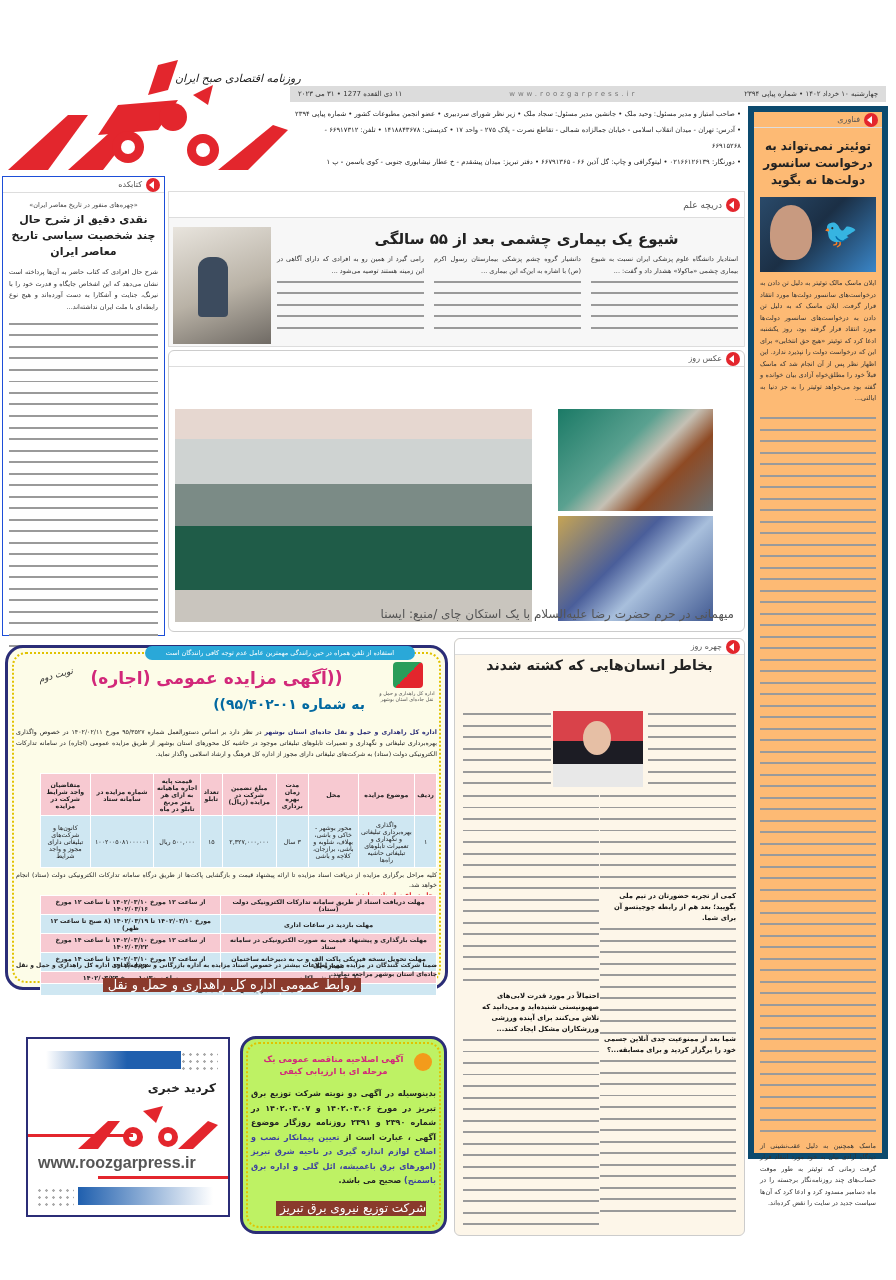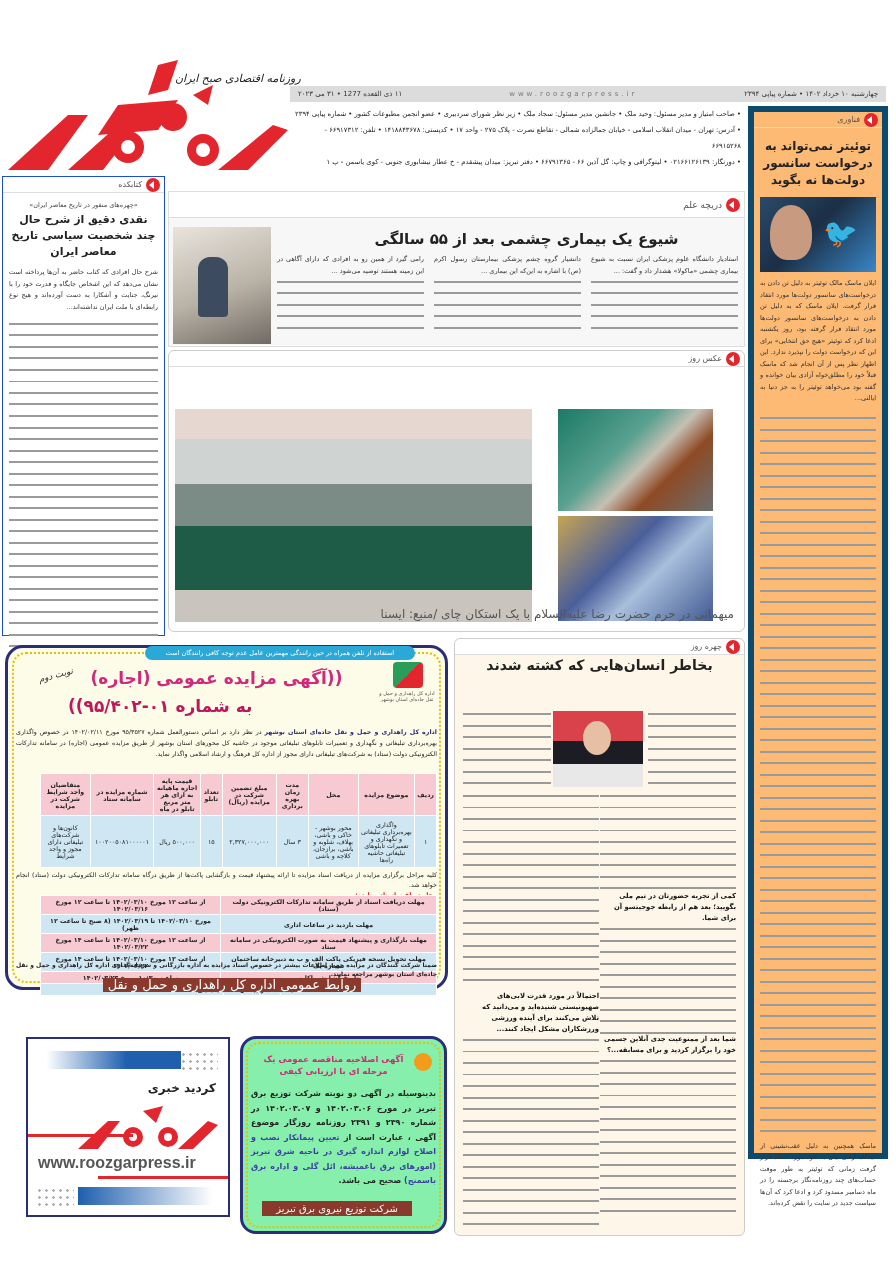--- a/index.html
+++ b/index.html
@@ -52,45 +52,45 @@
 #cr .c-left{position:absolute;left:8px;top:70px;width:88px}
 #cr .c-right{position:absolute;right:8px;top:70px;width:88px}
 #cr .c-bl{position:absolute;left:8px;top:152px;width:136px}
 #cr .c-br{position:absolute;right:8px;top:152px;width:136px}
 .boldq{font-size:6.8px;line-height:11px;font-weight:bold;color:#111}
 
 #ad1{left:5px;top:645px;width:443px;height:345px;border:3px solid #2b2d77;border-radius:18px;background:#fdfce8}
 #ad1 .inner{position:absolute;left:4px;top:4px;right:4px;bottom:4px;border:2px dotted #e1c200;border-radius:14px}
 #ad1 .banner{position:absolute;right:30px;top:-2px;width:270px;height:14px;background:#2aa8d8;color:#fff;font-size:6.5px;text-align:center;line-height:14px;border-radius:7px}
 #ad1 .t1{position:absolute;left:60px;right:80px;top:20px;text-align:center;font-size:17px;font-weight:bold;color:#d2287a}
-#ad1 .t2{position:absolute;left:60px;right:80px;top:48px;text-align:left;font-size:17px;font-weight:bold;color:#be185d}
+#ad1 .t2{position:absolute;left:60px;right:80px;top:48px;text-align:right;font-size:14px;font-weight:bold;color:#0369a1}
 #ad1 .stamp{position:absolute;left:30px;top:22px;font-size:9px;color:#333;font-style:italic;transform:rotate(-15deg)}
 #ad1 .org-logo{position:absolute;right:22px;top:14px;width:30px;height:26px;background:linear-gradient(135deg,#2a9d5a 50%,#e3262d 50%);border-radius:4px}
 #ad1 .org{position:absolute;right:8px;top:42px;width:60px;font-size:5px;color:#555;text-align:center}
 #ad1 .intro{position:absolute;left:8px;right:8px;top:78px;font-size:6.3px;line-height:11px;color:#222;text-align:justify}
 #ad1 .intro b{color:#2b2d77}
 table.tbl{position:absolute;left:32px;right:8px;top:125px;border-collapse:collapse;font-size:6.3px;text-align:center}
 table.tbl th{background:#f7c9d1;padding:3px 2px;font-weight:bold;border:1px solid #fff;height:38px}
 table.tbl td{background:#cfe7f2;padding:3px 2px;border:1px solid #fff;height:52px}
 #ad1 .notes{position:absolute;left:8px;right:8px;top:222px;font-size:6.3px;line-height:10px;text-align:justify}
 #ad1 .notes .r{color:#e3262d;font-weight:bold}
 table.sched{position:absolute;left:32px;right:8px;top:247px;border-collapse:collapse;font-size:6.3px;text-align:center;font-weight:bold}
 table.sched td{padding:2px 4px;height:11px;border:1px solid #fff}
 table.sched tr:nth-child(odd) td{background:#f7c9d1}
 table.sched tr:nth-child(even) td{background:#cfe7f2}
 #ad1 .fine{position:absolute;left:8px;right:8px;top:312px;font-size:6px;line-height:9px;text-align:justify;font-weight:bold}
 #ad1 .foot{position:absolute;left:95px;top:330px;width:258px;height:14px;background:#8a3a2c;color:#fff;font-size:13px;line-height:14px;text-align:center}
 
-#ad2{left:240px;top:1036px;width:207px;height:198px;border:3px solid #2b2d77;border-radius:16px 16px 16px 16px;background:#86efac}
+#ad2{left:240px;top:1036px;width:207px;height:198px;border:3px solid #2b2d77;border-radius:16px 16px 16px 16px;background:#bef264}
 #ad2 .inner{position:absolute;left:3px;top:3px;right:3px;bottom:3px;border:2px dotted #e1c200;border-radius:13px}
 #ad2 .t{position:absolute;left:20px;right:40px;top:14px;text-align:center;font-size:8.5px;line-height:12px;font-weight:bold;color:#d2287a}
 #ad2 .ic{position:absolute;right:12px;top:14px;width:18px;height:18px;border-radius:50%;background:#f39b1b}
 #ad2 .b{position:absolute;left:8px;right:8px;top:48px;font-size:8px;line-height:14.5px;font-weight:bold;text-align:justify;color:#222}
 #ad2 .b .blue{color:#3c3fa0}
-#ad2 .foot{position:absolute;left:19px;top:162px;width:150px;height:15px;background:#8a3a2c;color:#fff;font-size:10px;line-height:15px;text-align:center}
+#ad2 .foot{position:absolute;left:33px;top:162px;width:150px;height:15px;background:#8a3a2c;color:#fff;font-size:12px;line-height:15px;}
 
 #ad3{left:26px;top:1037px;width:204px;height:180px;border:2px solid #2b2d77;background:#fff;overflow:hidden}
 #ad3 .bar1{position:absolute;left:18px;top:12px;width:135px;height:18px;background:linear-gradient(90deg,#fff,#1f5fae 60%)}
 #ad3 .bar2{position:absolute;left:50px;top:148px;width:135px;height:18px;background:linear-gradient(90deg,#1f5fae,#fff)}
 #ad3 .dots1{position:absolute;right:10px;top:12px;width:38px;height:22px;background:radial-gradient(#aaa 1px,transparent 1.5px) 0 0/7px 7px}
 #ad3 .dots2{position:absolute;left:8px;top:148px;width:38px;height:22px;background:radial-gradient(#aaa 1px,transparent 1.5px) 0 0/7px 7px}
 #ad3 .label{position:absolute;right:12px;top:42px;font-size:12px;font-weight:bold;color:#222}
 #ad3 .mini-logo{position:absolute;left:40px;top:62px;width:150px;height:50px}
 #ad3 .redline{position:absolute;left:0;top:95px;width:105px;height:3px;background:#e3262d}
 #ad3 .redline2{position:absolute;right:0;top:137px;width:130px;height:3px;background:#e3262d}

